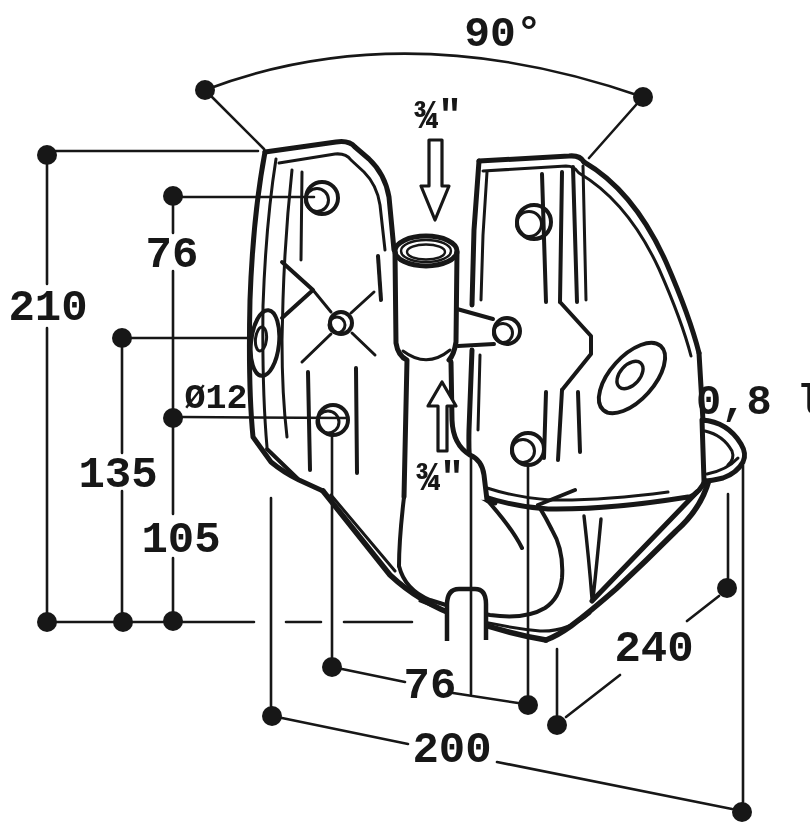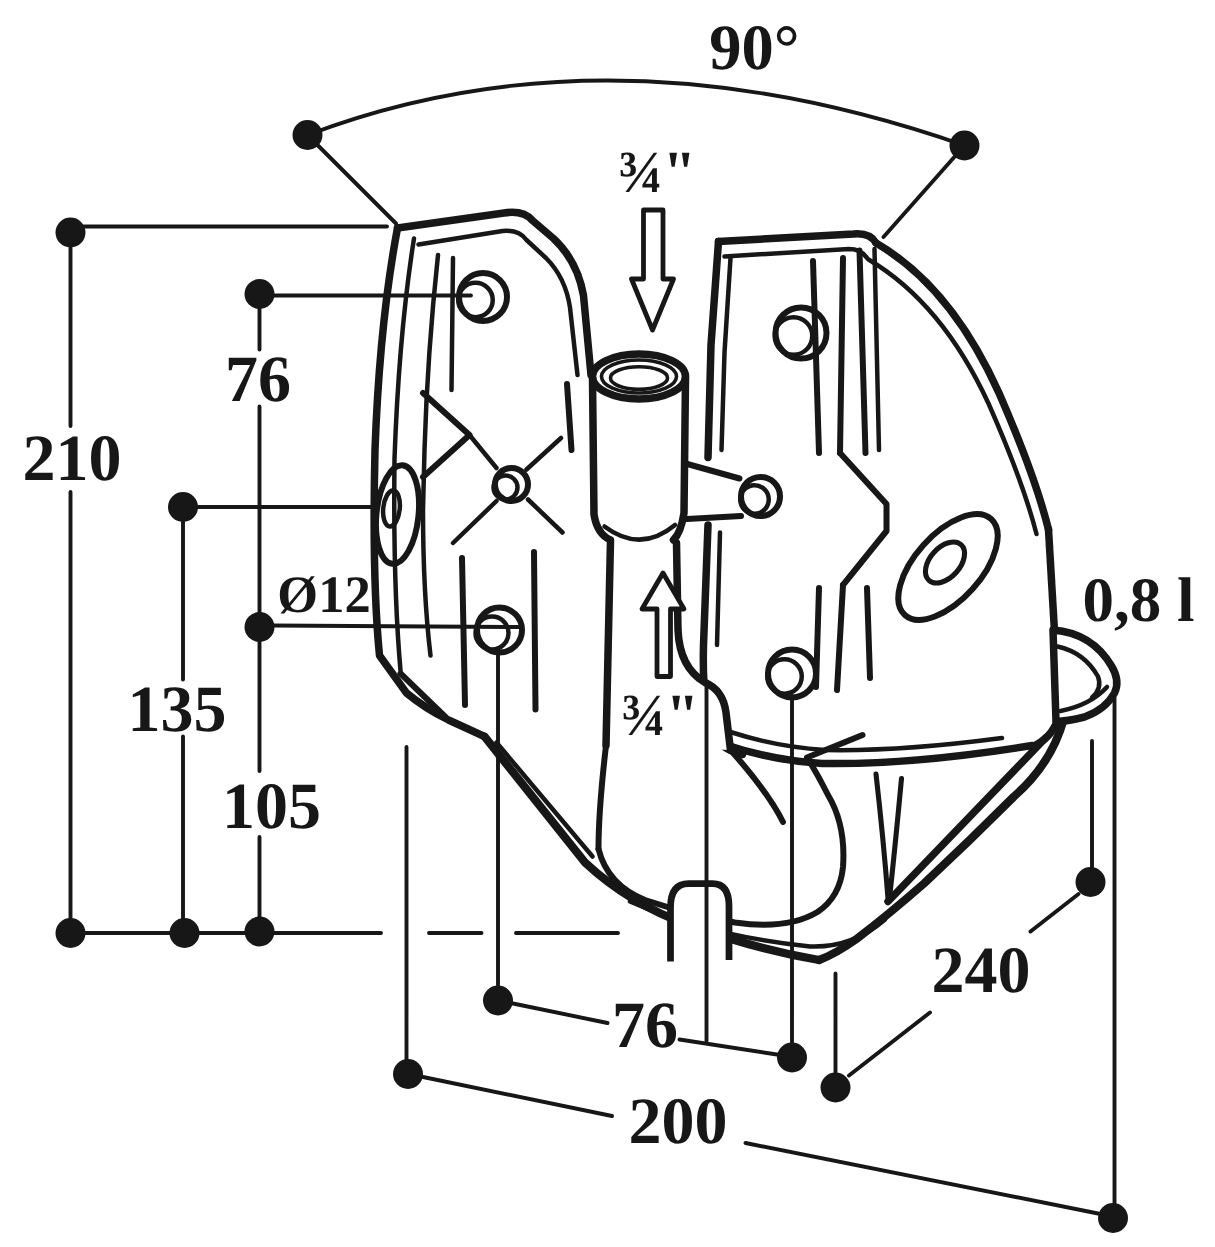--- a/index.html
+++ b/index.html
@@ -1,17 +1,17 @@
 <!DOCTYPE html>
 <html><head>
 <meta charset="utf-8">
 <style>
   html,body{margin:0;padding:0;background:#ffffff;}
   .stage{position:relative;width:810px;height:831px;background:#ffffff;overflow:hidden;
-         font-family:Liberation Serif, serif;}
+         font-family:Liberation Mono, monospace;}
   svg{display:block}
   .outl{fill:none;stroke:#171717;stroke-width:5;stroke-linecap:round;stroke-linejoin:round;}
   .outl2{fill:none;stroke:#171717;stroke-width:3;stroke-linecap:round;stroke-linejoin:round;}
   .outl4{fill:none;stroke:#171717;stroke-width:4;stroke-linecap:round;stroke-linejoin:round;}
   .dim{fill:none;stroke:#171717;stroke-width:2.6;stroke-linecap:round;}
   .dot{fill:#171717;stroke:none;}
   .whitefill{fill:#ffffff;stroke:#171717;stroke-width:5;stroke-linejoin:round;}
   .whitefill3{fill:#ffffff;stroke:#171717;stroke-width:3.2;stroke-linejoin:round;}
   .lbl{fill:#171717;font-weight:700;text-anchor:middle;}
   .lbl-big{font-size:44px;}

